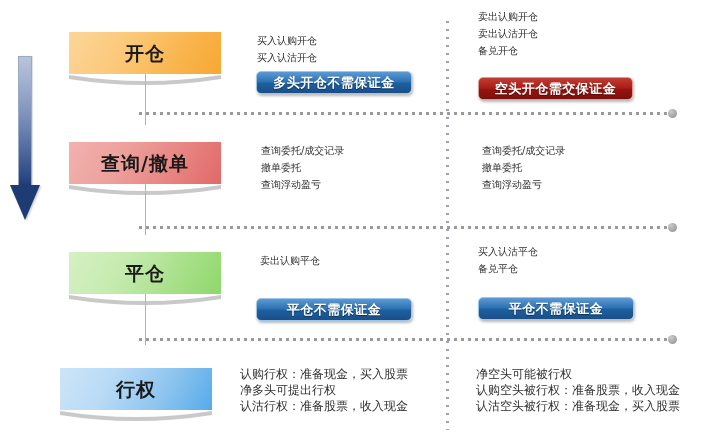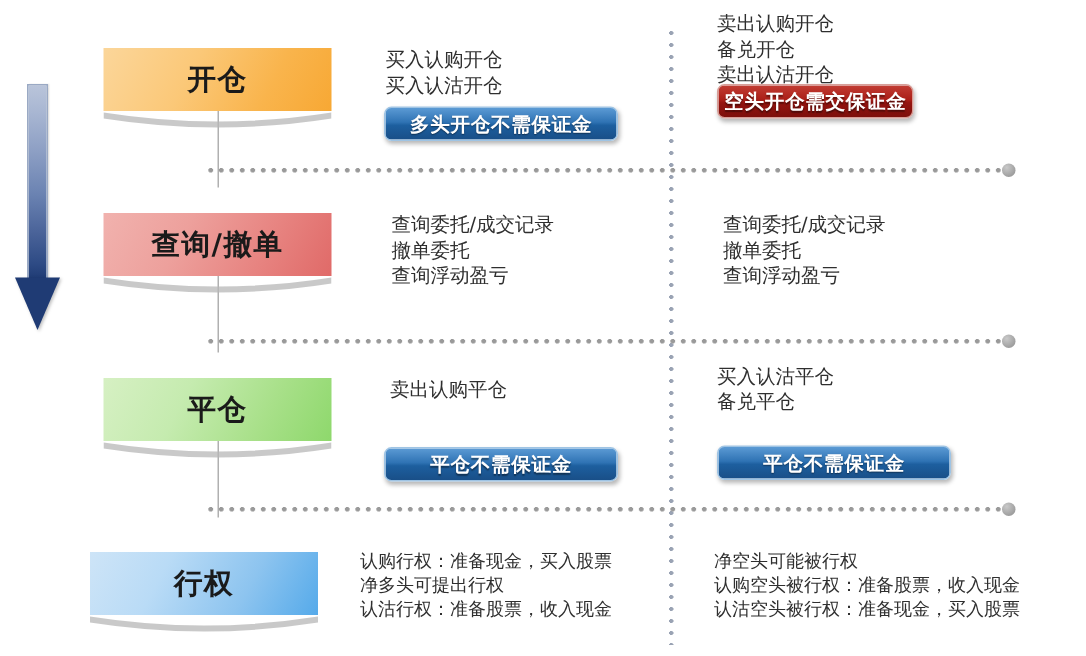--- a/index.html
+++ b/index.html
@@ -83,21 +83,21 @@
   .box-shadow-curve svg { display: block; }
 
   .box-open   { background: linear-gradient(118deg, #fbd69a 0%, #fbc878 38%, #f9b44c 72%, #f7a834 100%); }
   .box-query  { background: linear-gradient(118deg, #f1b2ae 0%, #eda09c 35%, #e78380 70%, #e06a68 100%); }
   .box-close  { background: linear-gradient(118deg, #d6f0c3 0%, #c5ebaf 35%, #a8e089 70%, #8ed86c 100%); }
   .box-exec   { background: linear-gradient(118deg, #cde4f7 0%, #b9dbf6 32%, #8dc4ef 68%, #55aaea 100%); }
 
   
   .desc {
     position: absolute;
-    font-size: 13px;
+    font-size: 10px;
     line-height: 17px;
     color: #2f2f2f;
     white-space: nowrap;
   }
   .desc .line { display: block; }
   .desc.small { font-size: 12px; line-height: 16px; }
 
   
   .pill {
     position: absolute;
@@ -189,24 +189,24 @@
   <div class="desc" style="left:257px; top:32px;">
     <span class="line">买入认购开仓</span>
     <span class="line">买入认沽开仓</span>
   </div>
   <div class="pill pill-blue" style="left:256px; top:71px; width:156px;">
     <span>多头开仓不需保证金</span>
   </div>
 
   <div class="desc" style="left:478px; top:8px;">
     <span class="line">卖出认购开仓</span>
+    <span class="line">卖出认沽开仓</span>
     <span class="line">备兑开仓</span>
-    <span class="line">卖出认沽开仓</span>
-  </div>
-  <div class="pill pill-red" style="left:478px; top:56px; width:131px;">
+  </div>
+  <div class="pill pill-red" style="left:478px; top:77px; width:155px;">
     <span>空头开仓需交保证金</span>
   </div>
 
   <div class="stage-box box-query" style="left:69px; top:142px;">
     <span class="label">查询/撤单</span>
   </div>
   <div class="box-shadow-curve" style="left:69px; top:184px;">
     <svg width="152" height="14" viewBox="0 0 152 14">
       <path d="M0 1 Q76 13 152 1 L152 5 Q76 17 0 5 Z" fill="#b7b7b7" opacity="0.75"></path>
     </svg>

